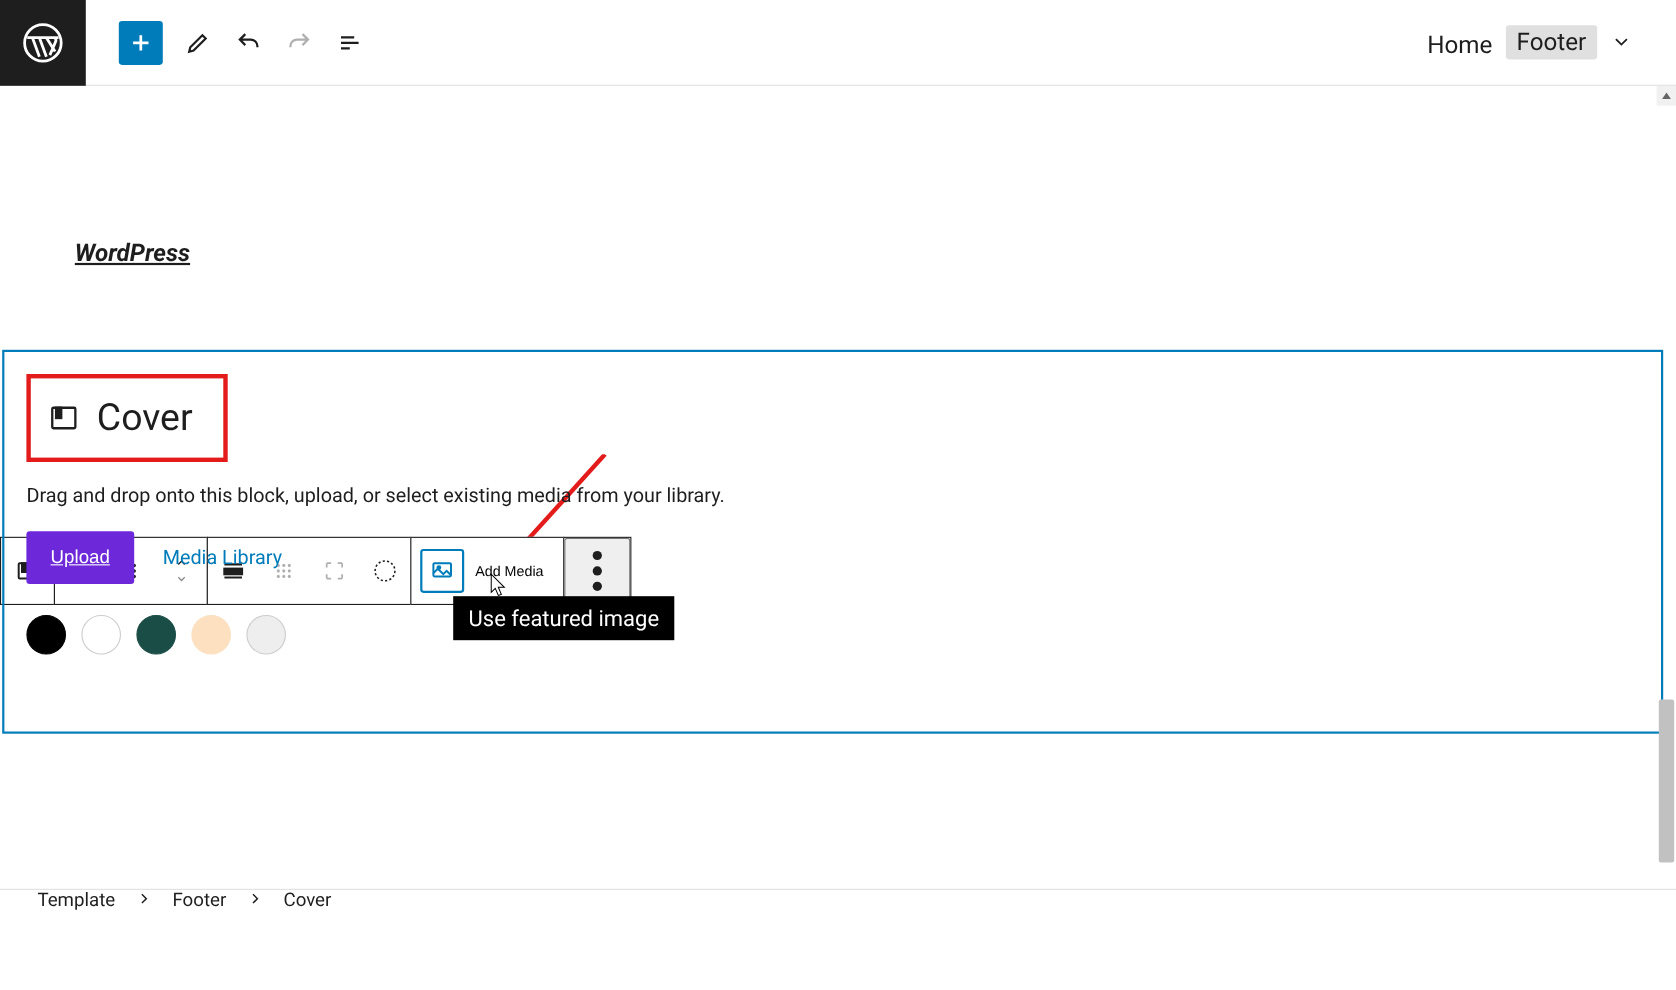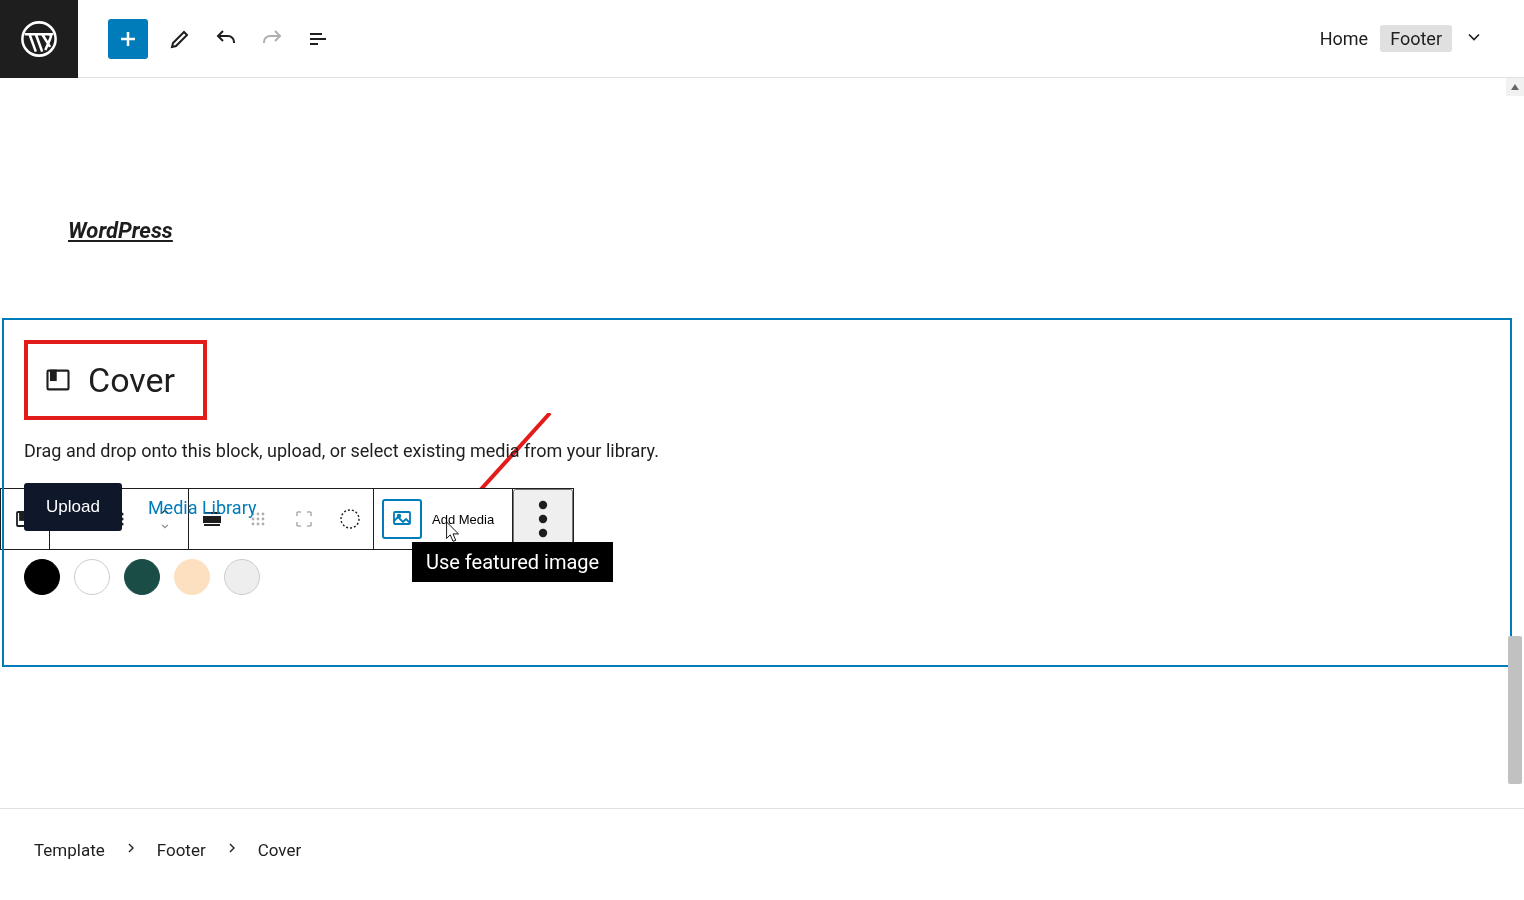--- a/index.html
+++ b/index.html
@@ -7,21 +7,21 @@
 
 .top-bar { height: 78px; display: flex; align-items: center; border-bottom: 1px solid #e0e0e0; padding-right: 40px; }
 .wp-logo { width: 78px; height: 78px; background: #1e1e1e; display: flex; align-items: center; justify-content: center; }
 .wp-logo svg { width: 38px; height: 38px; }
 .tb-left { display: flex; align-items: center; gap: 18px; padding-left: 30px; }
 .add-btn { width: 40px; height: 40px; background: #007cba; border-radius: 3px; display: flex; align-items: center; justify-content: center; }
 .add-btn svg { width: 24px; height: 24px; }
 .tool-icon { width: 28px; height: 28px; display: flex; align-items: center; justify-content: center; }
 .tool-icon svg { width: 24px; height: 24px; }
 .disabled { opacity: 0.35; }
-.tb-right { margin-left: auto; display: flex; align-items: center; gap: 12px; font-size: 18px; }
+.tb-right { margin-left: auto; display: flex; align-items: flex-end; gap: 12px; font-size: 22px; }
 .tb-right .chip { background: #e0e0e0; padding: 3px 10px; border-radius: 3px; }
 .chev-down { width: 20px; height: 20px; }
 
 .canvas { height: 730px; overflow-y: scroll; position: relative; padding: 0 10px 0 0; }
 .scroll-arrow-up { position: absolute; right: 0; top: 0; width: 18px; height: 18px; background: #f1f1f1; display:flex; align-items:center; justify-content:center; }
 .scrollbar-thumb { position: absolute; right: 2px; top: 558px; width: 14px; height: 148px; background: #c1c1c1; border-radius: 2px; }
 
 .footer-section { padding: 140px 70px 0 68px; display: flex; justify-content: space-between; font-size: 22px; }
 .site-title { font-style: italic; font-weight: 700; text-decoration: underline; }
 .powered { font-size: 22px; }
@@ -49,31 +49,31 @@
 
 .red-arrow { position: absolute; top: 335px; left: 440px; width: 120px; height: 120px; pointer-events: none; }
 
 
 .cover-block { margin: 75px 2px 40px 2px; border: 2px solid #007cba; padding: 20px 20px 70px 20px; position: relative; }
 .cover-title-box { display: inline-flex; align-items: center; gap: 16px; border: 4px solid #e31b1b; padding: 16px 28px 16px 16px; }
 .cover-title-box svg { width: 28px; height: 28px; }
 .cover-title { font-size: 34px; font-weight: 400; }
 .cover-desc { margin: 20px 0 22px 0; font-size: 18px; color: #1e1e1e; }
 .cover-actions { display: flex; align-items: center; gap: 26px; margin-bottom: 28px; }
-.upload-btn { background: #0f172a; color: #fff; border: none; padding: 14px 22px; font-size: 17px; border-radius: 3px; }
+.upload-btn { background: #6d28d9; color: #fff; border: none; padding: 14px 22px; font-size: 17px; border-radius: 3px; text-decoration: underline; }
 .media-lib-link { color: #007cba; font-size: 18px; }
 .swatches { display: flex; gap: 14px; }
 .swatch { width: 36px; height: 36px; border-radius: 50%; border: 1px solid #ccc; }
 .swatch.s0 { background: #000; border-color: #000; }
 .swatch.s1 { background: #fff; }
 .swatch.s2 { background: #1b4d47; border-color:#1b4d47; }
 .swatch.s3 { background: #fce0c0; border-color:#fce0c0; }
 .swatch.s4 { background: #eee; }
 
-.breadcrumb { height: 52px; border-top: 1px solid #e0e0e0; display: flex; align-items: flex-end; padding: 0 34px; gap: 18px; font-size: 17px; }
+.breadcrumb { height: 52px; border-top: 1px solid #e0e0e0; display: flex; align-items: flex-start; padding: 0 34px; gap: 18px; font-size: 17px; }
 .crumb-sep svg { width: 16px; height: 16px; }
 
 .cursor { position: absolute; top: 442px; left: 442px; width: 22px; height: 26px; pointer-events:none; }
 </style>
 </head>
 <body>
 
 <div class="top-bar">
   <div class="wp-logo">
     <svg viewBox="0 0 24 24" fill="none" stroke="#fff" stroke-width="1.6">

